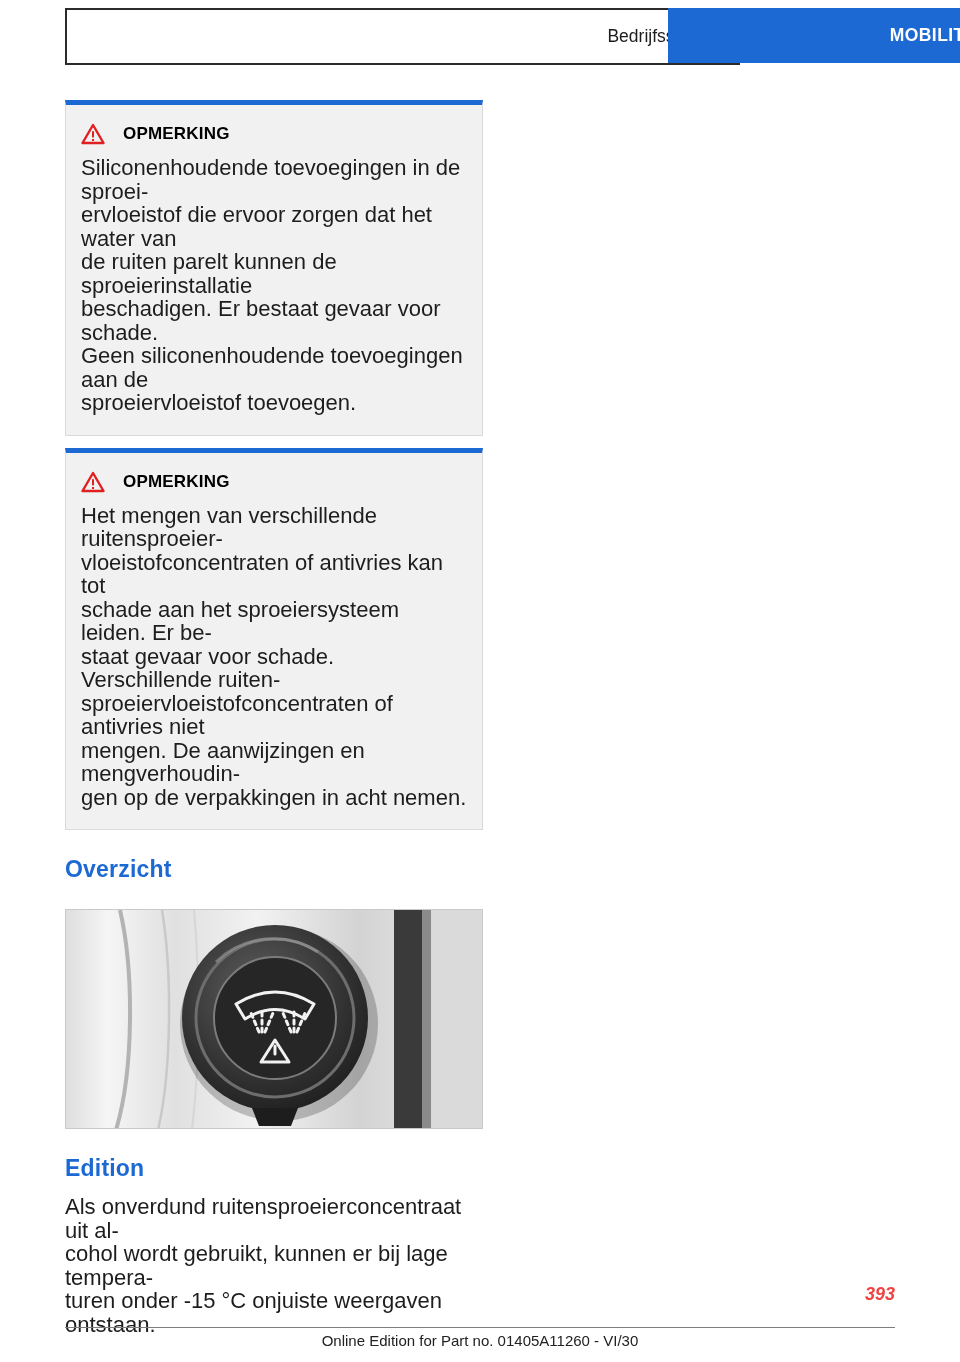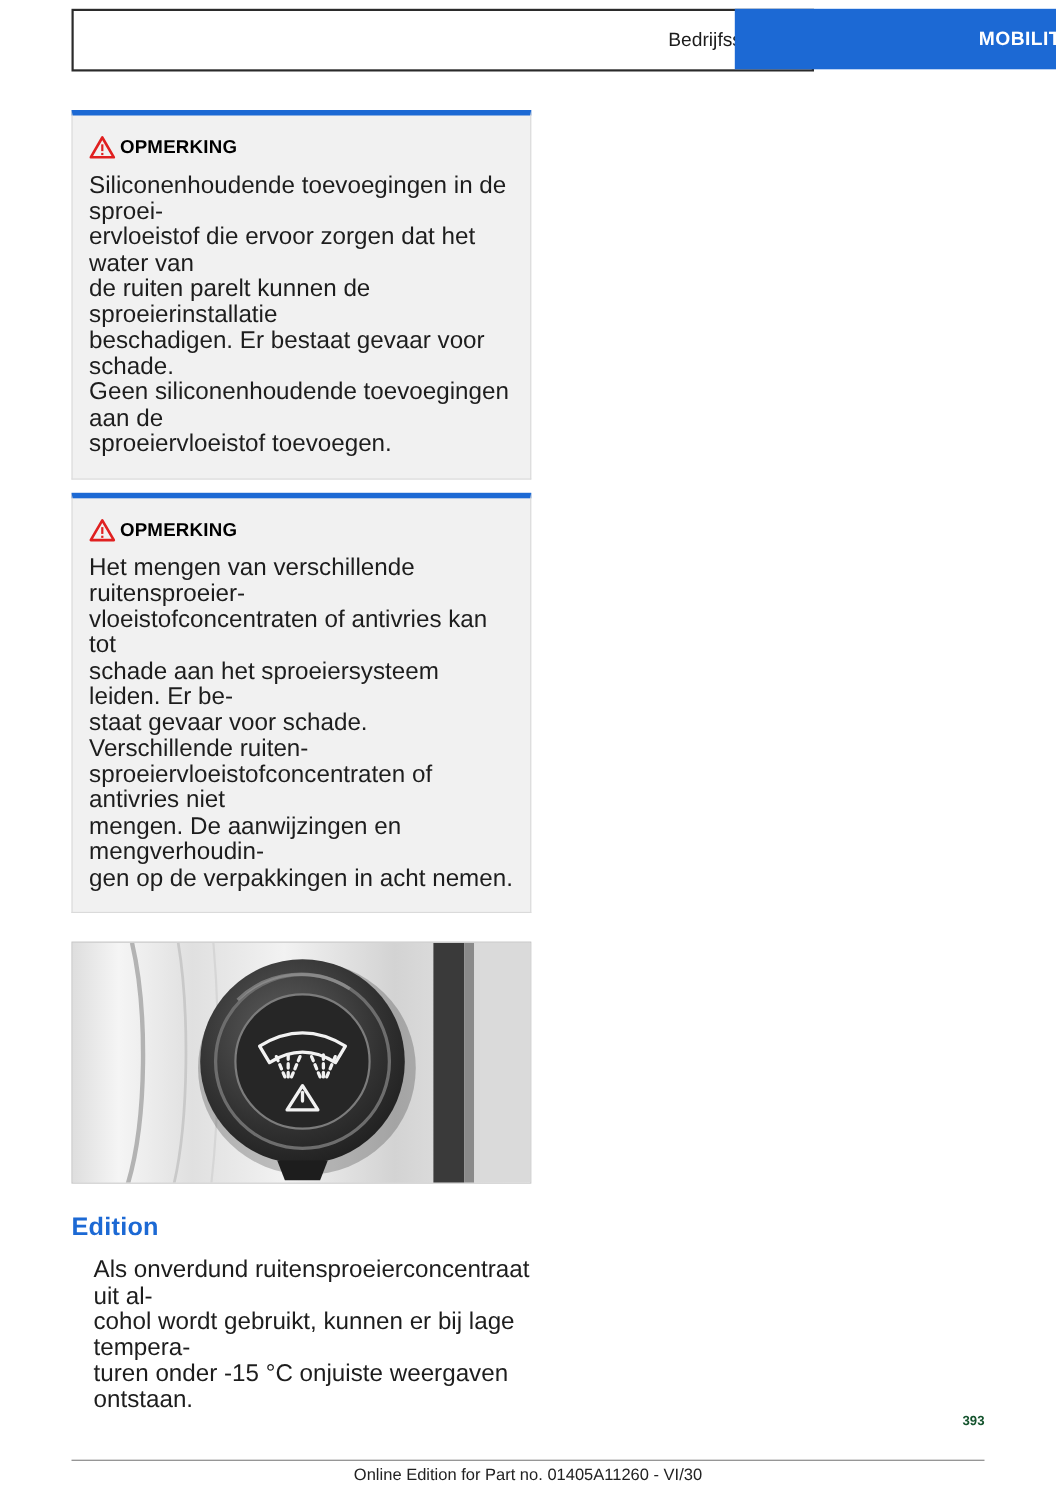--- a/index.html
+++ b/index.html
@@ -23,43 +23,43 @@
     padding-right:32px; color:#ffffff; font-weight:bold; font-size:17.5px; letter-spacing:0.4px;
   }
 
   
   .content { position:absolute; top:100px; left:65px; width:418px; }
 
   .note {
     width:418px; background:#f1f1f1; border:1px solid #dadada;
     border-top:5px solid #1c69d4; padding:16px 15px 20px 15px; margin-bottom:12px;
   }
-  .note-title-row { display:flex; align-items:center; gap:4px; margin-top:2px; }
+  .note-title-row { display:flex; align-items:center; gap:18px; margin-top:2px; }
   .warn-icon { width:24px; height:22px; display:inline-block; flex:0 0 auto; }
   .note-title { font-weight:bold; font-size:17px; color:#000; letter-spacing:0.2px; }
   .note-body, .para, .caption {
     font-size:22px; line-height:23.5px; color:#1d1d1d; white-space:pre-line;
   }
   .note-body { margin-top:11px; }
 
   h2.sec-heading {
     color:#1c69d4; font-size:23px; font-weight:bold; margin-top:26px; letter-spacing:0.2px;
   }
   figure.photo {
     margin-top:26px; width:418px; height:220px; overflow:hidden;
     border:1px solid #c9c9c9; background:#e8e8e8;
   }
   .caption { margin-top:14px; }
   .para { margin-top:14px; }
-  h2.sec-heading + .para { margin-top:13px;margin-left:20px; }
+  h2.sec-heading + .para { margin-top:13px; }
 
   
   .page-number {
     position:absolute; top:1284px; right:65px;
-    font-size:12px; font-weight:bold; color:#14532d;
+    font-size:18px; font-weight:bold; color:#ef4444;font-style:italic;
   }
   .footer-rule {
     position:absolute; top:1327px; left:65px; width:830px; height:1px; background:#7d7d7d;
   }
   .edition {
     position:absolute; top:1332px; left:0; right:0; text-align:center;
     font-size:15px; color:#222;
   }
   .watermark {
     position:absolute; top:1326px; right:10px;
@@ -114,20 +114,21 @@
       </div>
       <p class="note-body">Het mengen van verschillende ruitensproeier-
 vloeistofconcentraten of antivries kan tot
 schade aan het sproeiersysteem leiden. Er be-
 staat gevaar voor schade. Verschillende ruiten-
 sproeiervloeistofconcentraten of antivries niet
 mengen. De aanwijzingen en mengverhoudin-
 gen op de verpakkingen in acht nemen.</p>
     </section>
 
+    <h2 class="sec-heading">Overzicht</h2>
 
     <figure class="photo">
       <svg viewBox="0 0 418 220" width="418" height="220">
         <defs>
           <linearGradient id="bgG" x1="0" y1="0" x2="1" y2="0">
             <stop offset="0" stop-color="#dedede"></stop>
             <stop offset="0.10" stop-color="#f5f5f5"></stop>
             <stop offset="0.26" stop-color="#e0e0e0"></stop>
             <stop offset="0.46" stop-color="#f2f2f2"></stop>
             <stop offset="0.70" stop-color="#d3d3d3"></stop>

